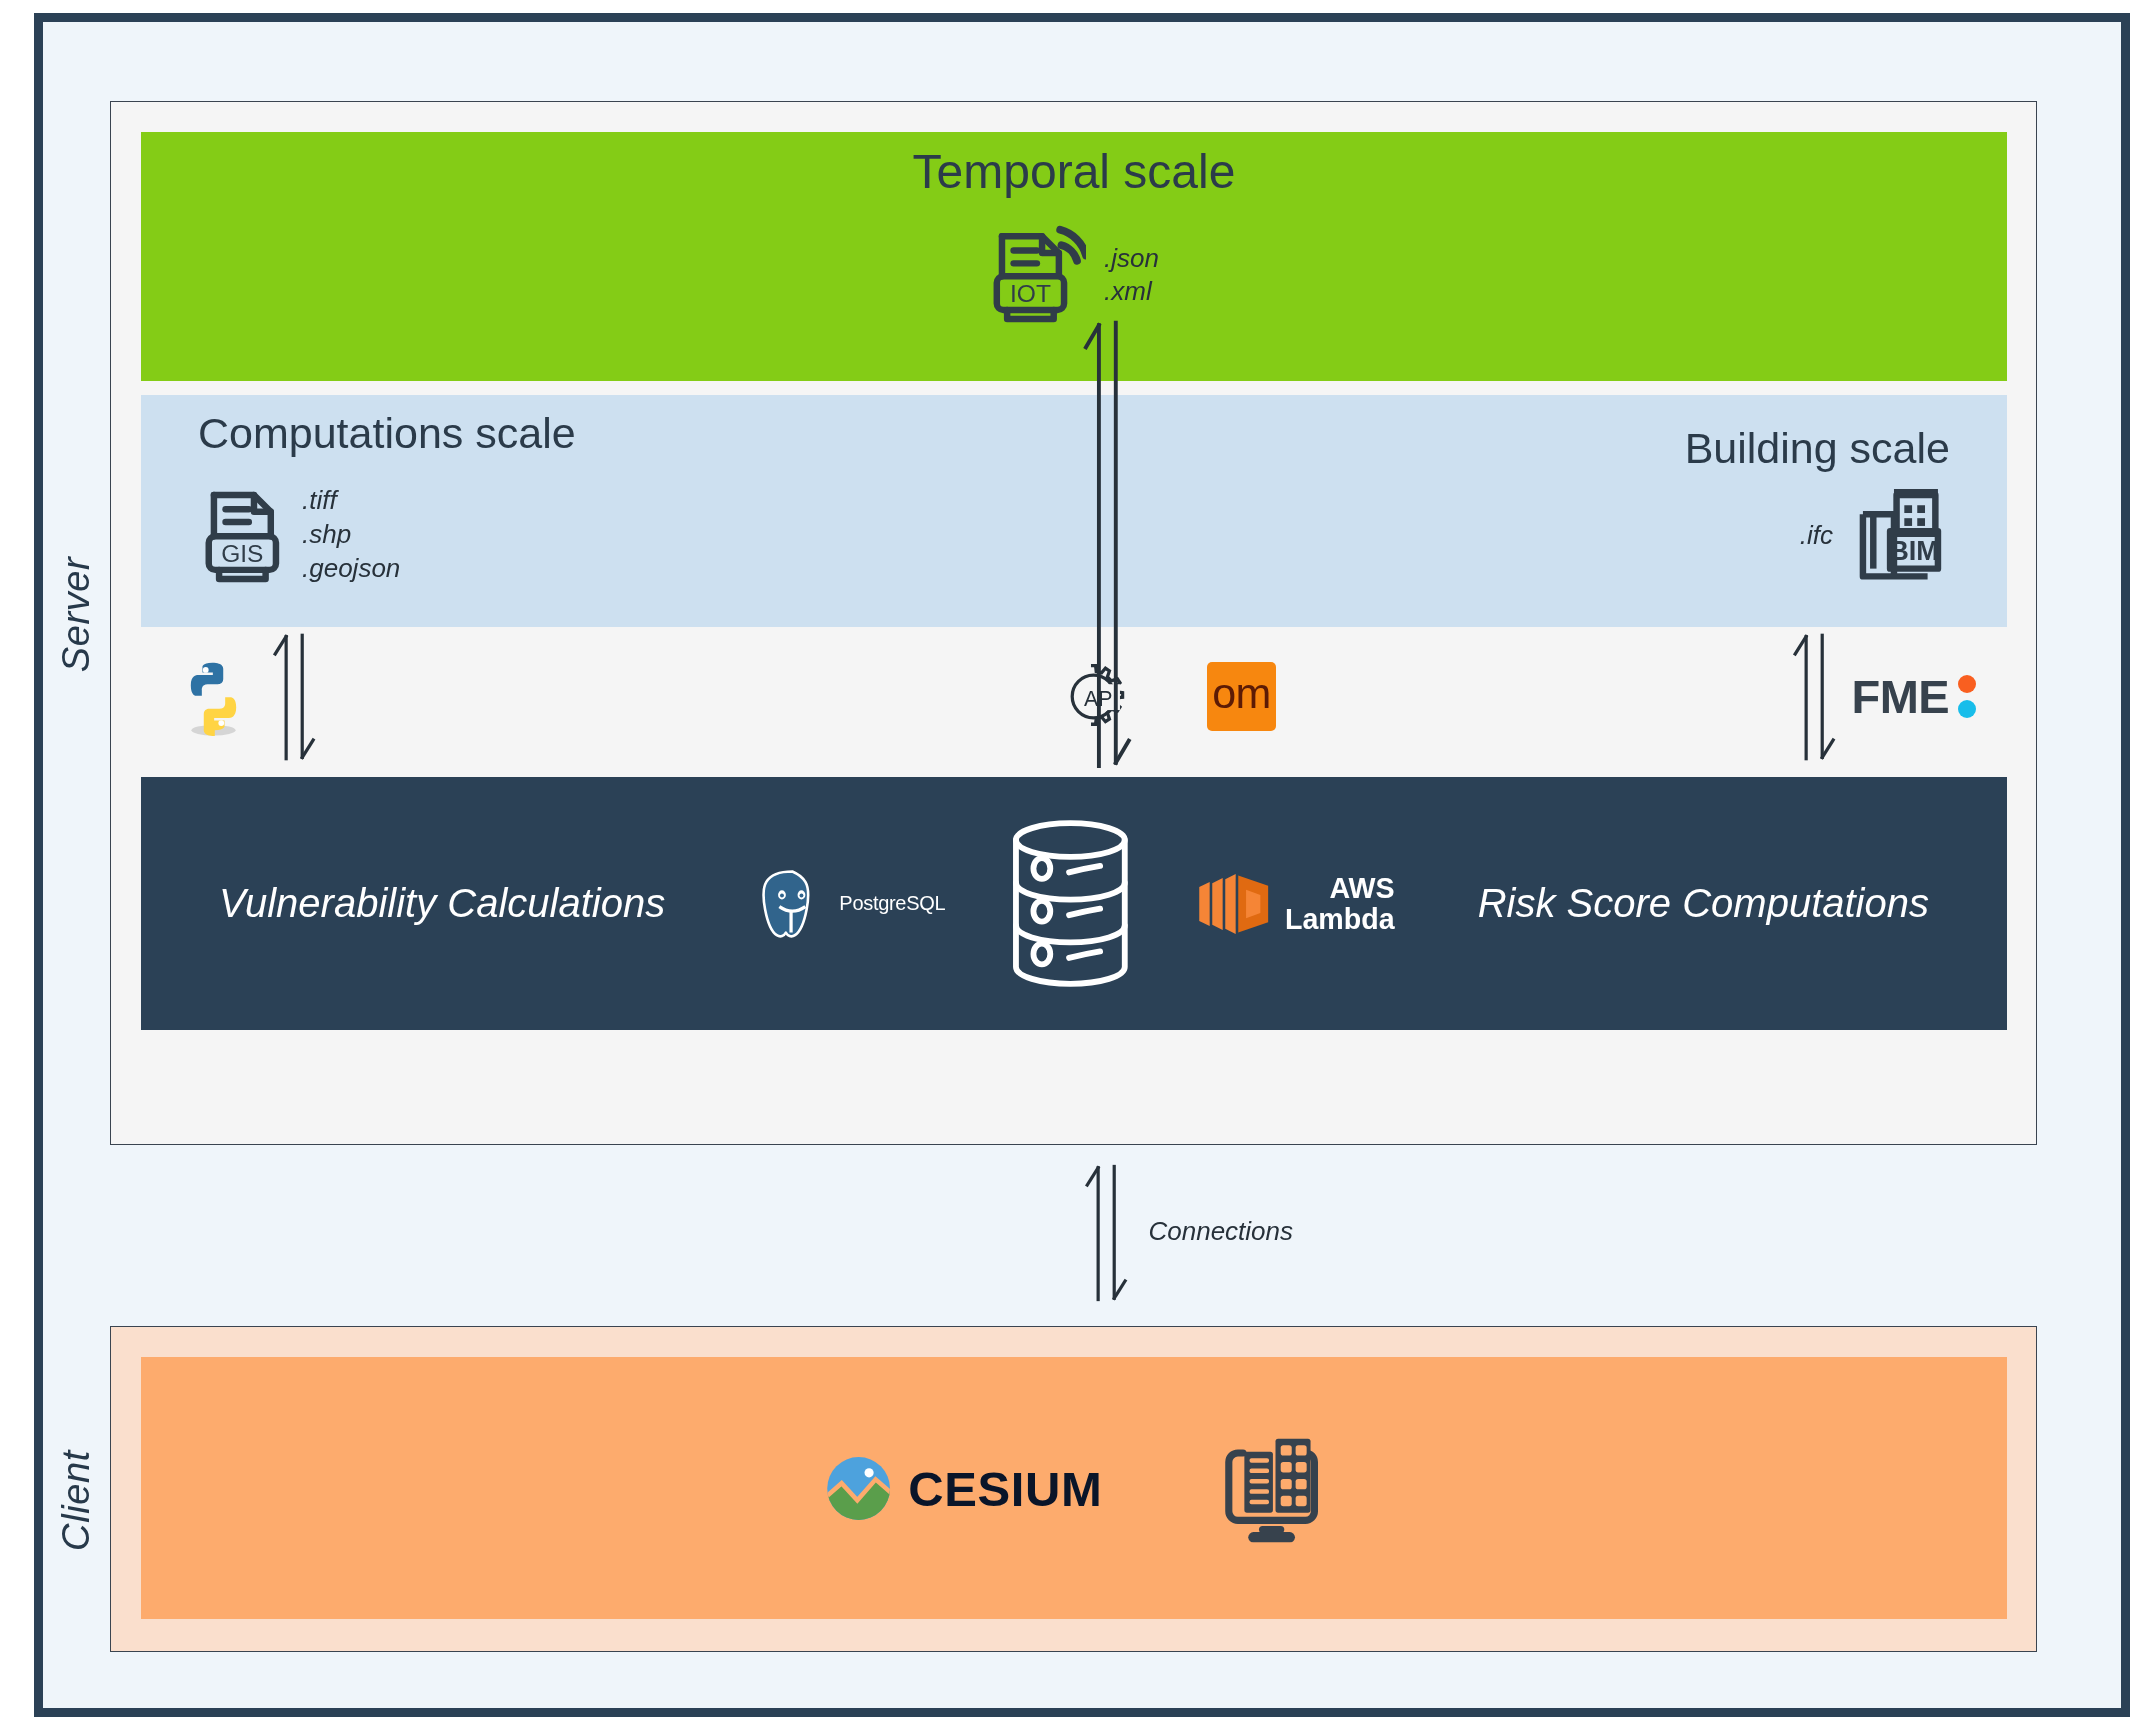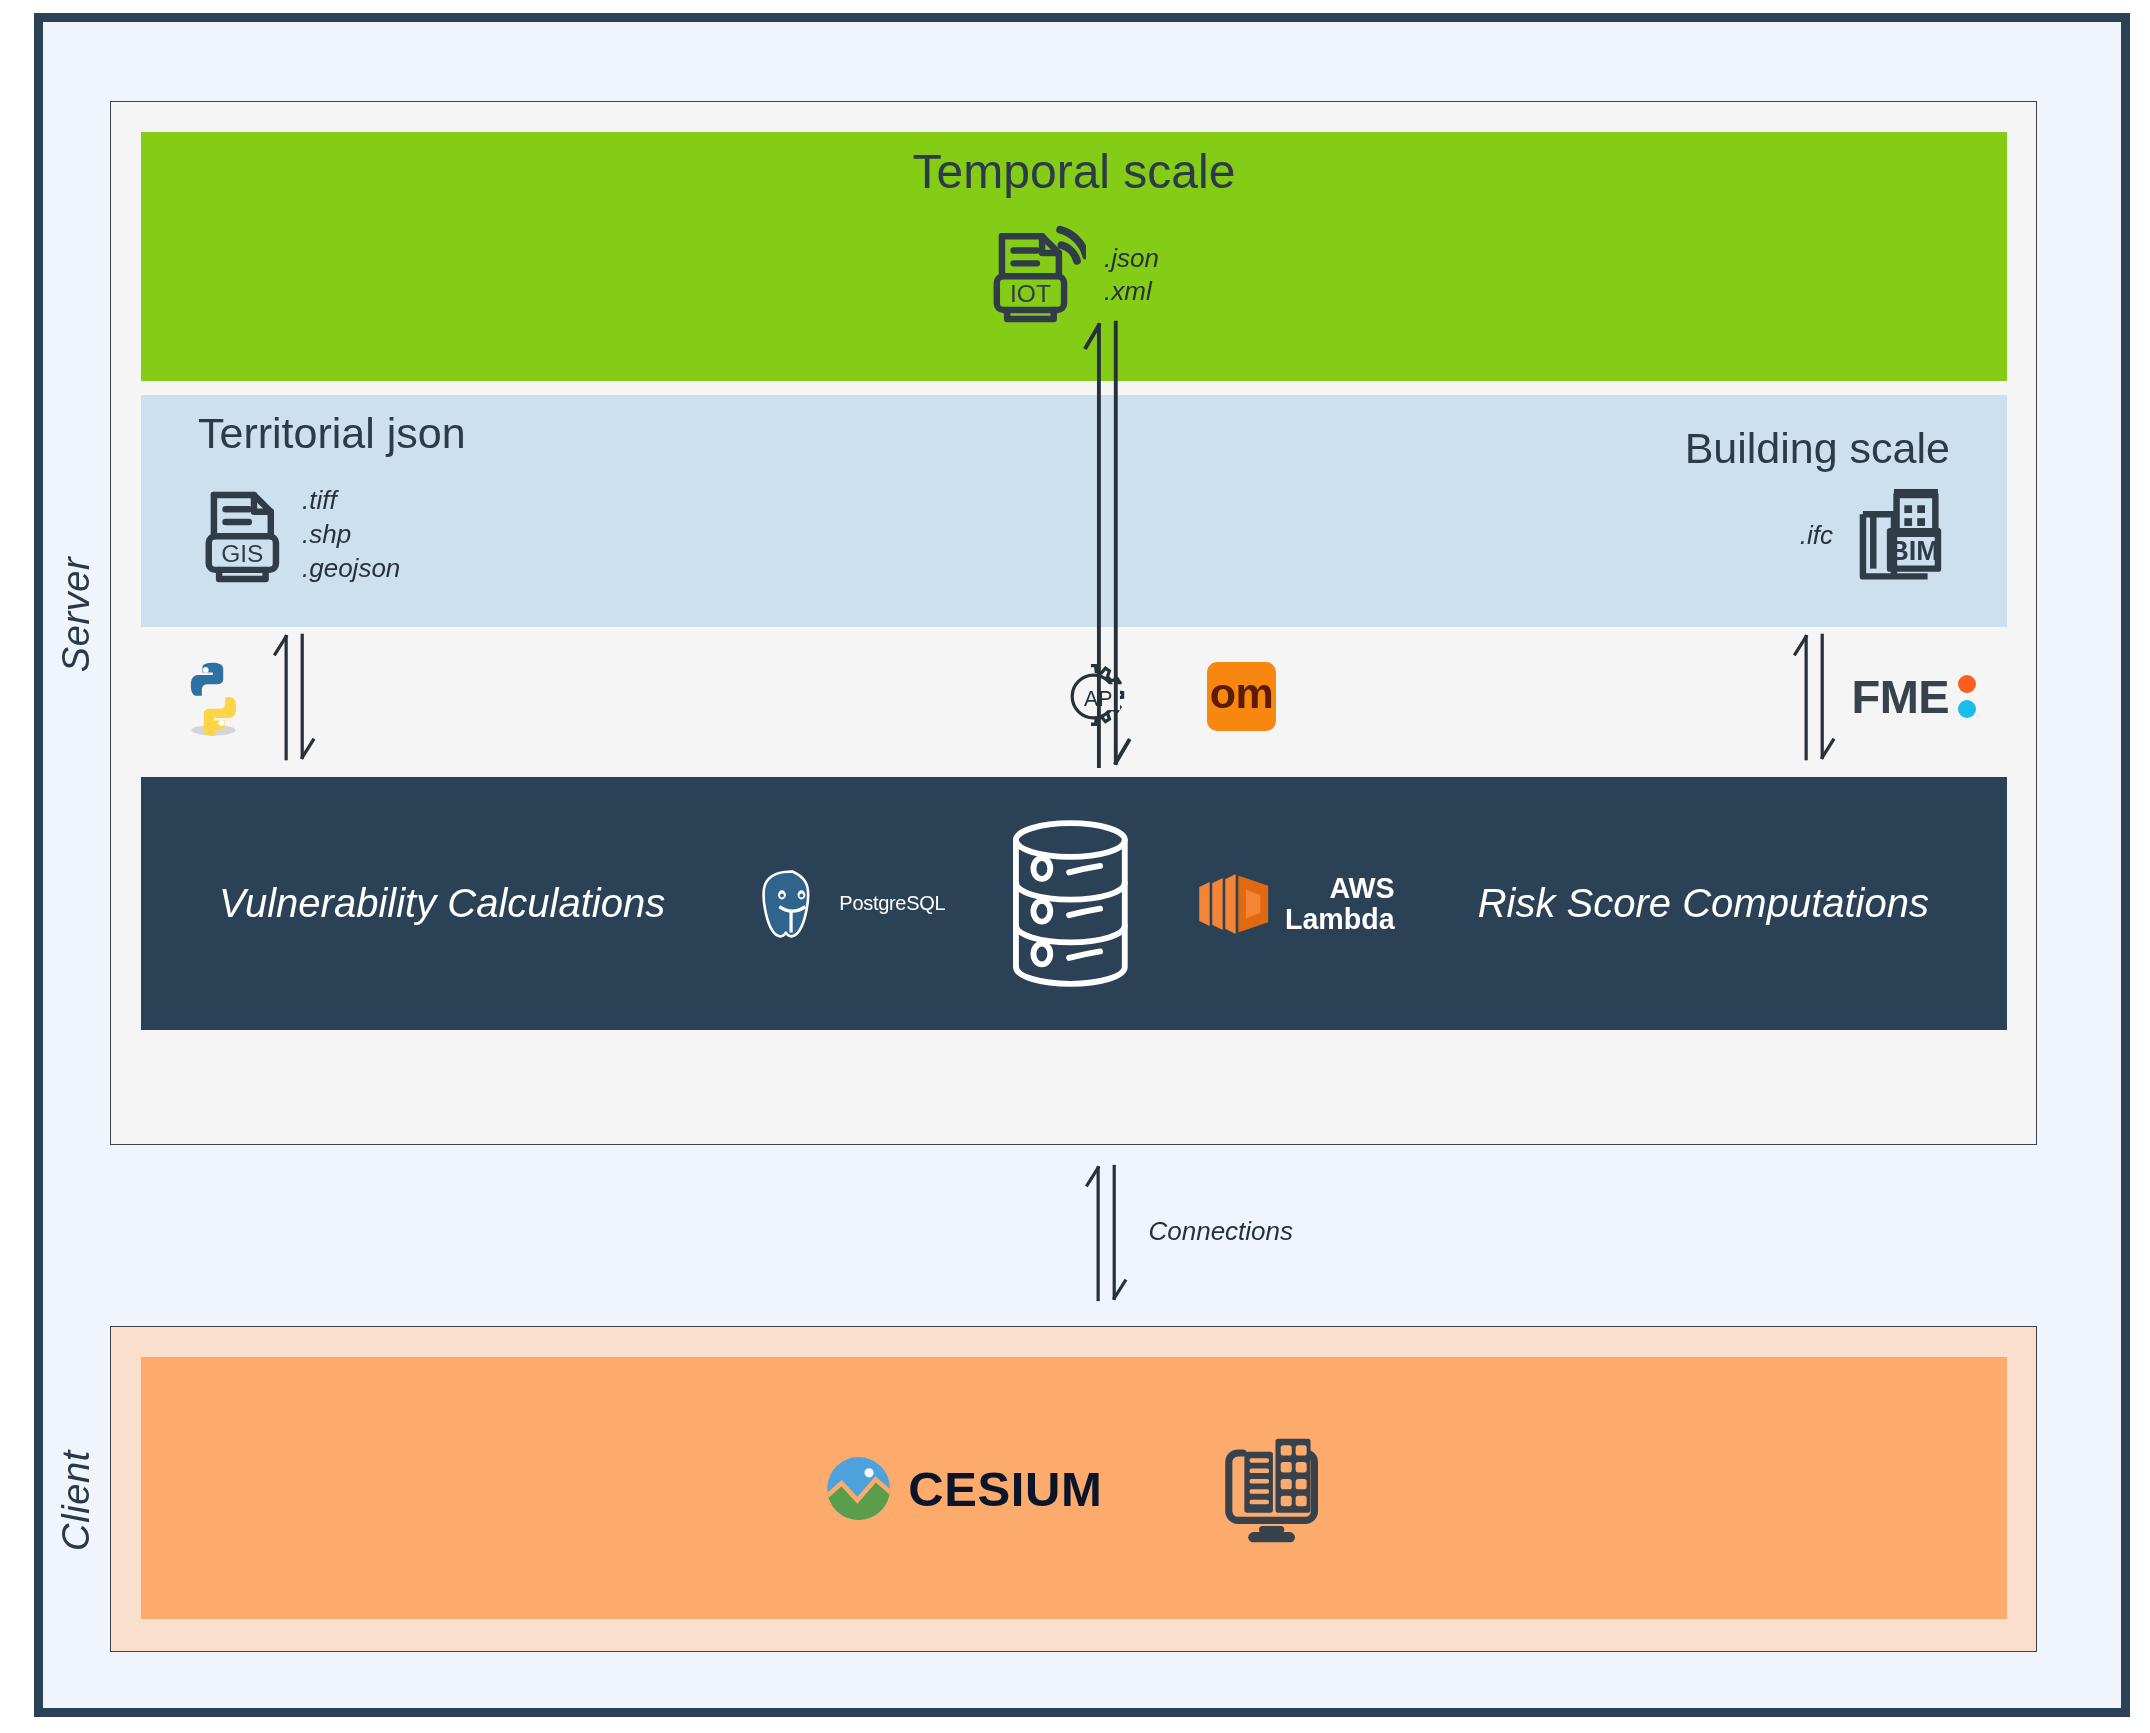--- a/index.html
+++ b/index.html
@@ -142,23 +142,23 @@
   .fme-text {
     font-size: 47px; font-weight: 700;
     color: #37424d; letter-spacing: -0.6px;
   }
   .fme-dots { display: flex; flex-direction: column; gap: 7.1px; }
   .fme-dot { width: 18px; height: 18px; border-radius: 50%; }
 
   .om-logo {
     width: 69px; height: 69px;
     background: #f7870f;
-    border-radius: 10px;
+    border-radius: 5px;
     display: flex; align-items: center; justify-content: center;
-    font-size: 43px; font-weight: 700;
+    font-size: 43px; font-weight: 400;
     color: #5c1b05;
     letter-spacing: -0.6px;
     line-height: 1;
     padding-bottom: 5.2px;
   }
 
   
   #compute-band {
     position: absolute;
     left: 30px; top: 675px;
@@ -252,21 +252,21 @@
           </svg>
         </span>
         <div id="iot-exts">
           <span>.json</span>
           <span>.xml</span>
         </div>
       </div>
     </div>
 
     <div id="scales-band">
-      <div id="territorial-title">Territorial json</div>
+      <div id="territorial-title">Computations scale</div>
       <div id="building-title">Building scale</div>
 
       <div id="gis-group">
         <span>
           <svg width="84" height="104" viewBox="0 0 130 160">
             <g fill="none" stroke="#303d49" stroke-width="10" stroke-linecap="round" stroke-linejoin="round">
               <path d="M20 18 h62 l26 26 v38"></path>
               <path d="M20 18 v64"></path>
               <path d="M82 18 v26 h26"></path>
               <path d="M38 40 h36"></path>

